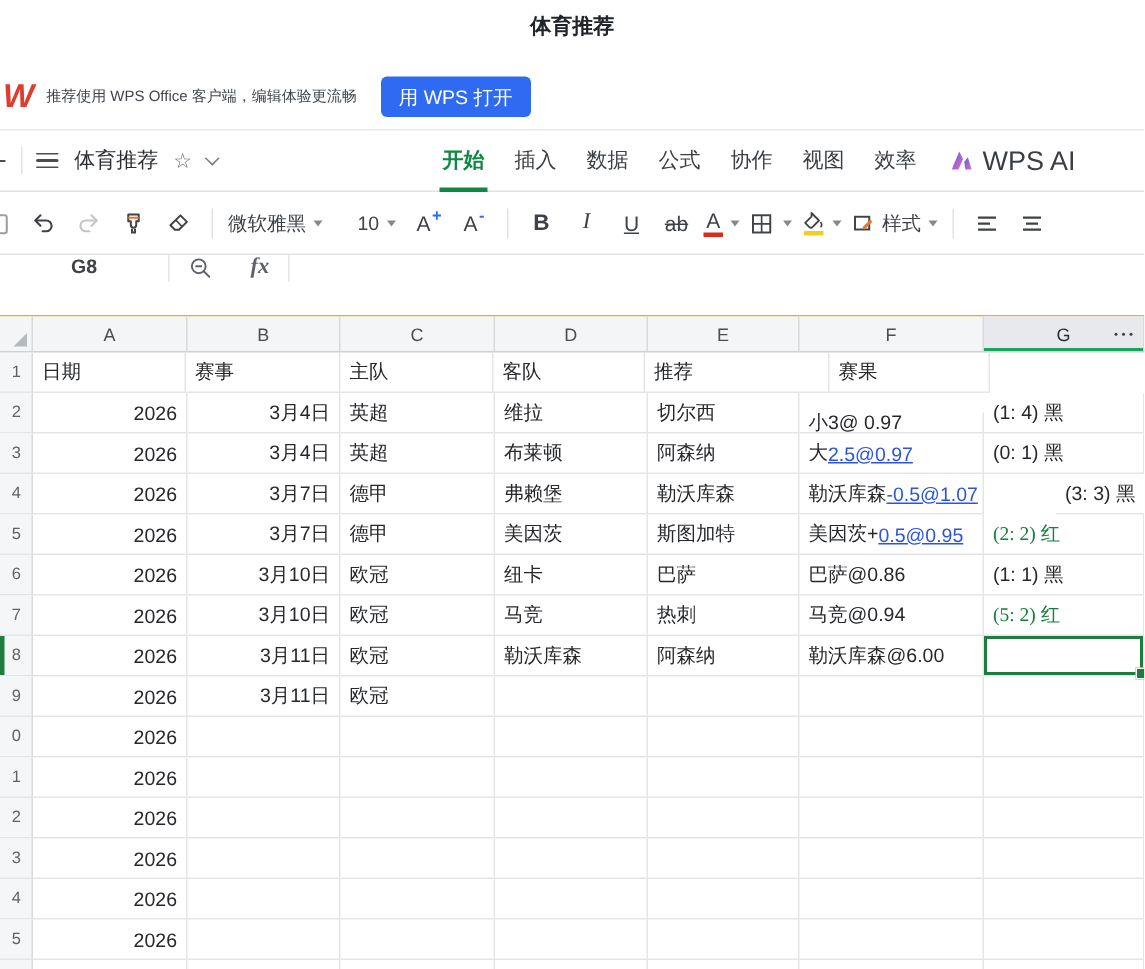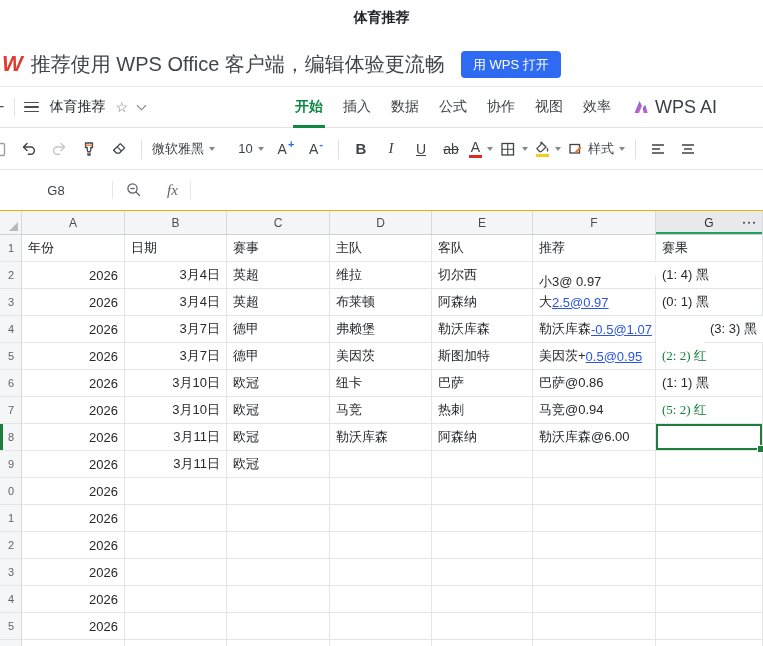--- a/index.html
+++ b/index.html
@@ -6,21 +6,21 @@
   body{font-family:"Liberation Sans",sans-serif;color:#26282b;}
   #app{position:relative;width:763px;height:646px;background:#fff;overflow:hidden;}
 
   
   .titlebar{position:absolute;top:0;left:0;right:0;height:36px;display:flex;align-items:center;justify-content:center;}
   .titlebar .t{font-size:14px;font-weight:700;color:#212529;}
 
   
   .banner{position:absolute;top:42px;left:0;right:0;height:44px;display:flex;align-items:center;border-bottom:1px solid #e9eaec;}
   .banner .wlogo{margin-left:2px;font-size:22px;font-weight:700;font-style:italic;color:#e03c2d;line-height:1;}
-  .banner .btxt{font-size:20px;color:#41464b;margin-left:8px;}
+  .banner .btxt{font-size:10px;color:#41464b;margin-left:8px;}
   .open-btn{margin-left:16px;background:#2f6bf2;color:#fff;font-size:13px;line-height:1;padding:7px 12px;border-radius:4px;border:none;cursor:pointer;}
 
   
   .menubar{position:absolute;top:87px;left:0;right:0;height:40px;display:flex;align-items:center;border-bottom:1px solid #e0e2e4;}
   .mb-plus{margin-left:-6px;font-size:18px;color:#4a4e52;}
   .mb-sep{width:1px;height:18px;background:#e0e2e4;margin:0 9px;}
   .hamb{display:inline-flex;flex-direction:column;gap:3px;width:15px;}
   .hamb i{height:1.5px;background:#4a4e52;border-radius:1px;}
   .fname{font-size:14px;color:#2b2e33;margin-left:11px;}
   .star{font-size:14px;color:#6a6e73;margin-left:10px;}
@@ -43,21 +43,21 @@
   .bold .tletter{font-weight:700;font-size:15px;}
   .italic .tletter{font-style:italic;font-family:"Liberation Serif",serif;font-size:15px;}
   .under .tletter{text-decoration:underline;}
   .strike .tletter{text-decoration:line-through;}
   .supsign{font-size:11px;font-weight:700;color:#2f6bf2;margin-left:1px;margin-top:-9px;}
   .stack{display:flex;flex-direction:column;align-items:center;line-height:1;}
   .stack .bar{width:13px;height:3px;margin-top:1px;}
   .alignend{margin-right:-16px;}
 
   
-  .formulabar{position:absolute;top:170px;left:0;right:0;height:40px;display:flex;align-items:center;border-bottom:1px solid #eab308;}
+  .formulabar{position:absolute;top:170px;left:0;right:0;height:40px;display:flex;align-items:flex-start;border-bottom:1px solid #eab308;font-weight:bold;}
   .namebox{width:112px;text-align:center;font-size:13px;color:#3f4347;}
   .fb-sep{width:1px;height:18px;background:#e4e6e8;}
   .fxlbl{font-family:"Liberation Serif",serif;font-style:italic;font-size:15px;color:#5f6368;margin:0 12px;}
   .fb-icon{margin:0 12px;display:flex;align-items:center;}
   .fb-input{flex:1;height:100%;}
 
   
   .colheaders{position:absolute;top:211px;left:0;height:24px;display:flex;background:#f4f5f7;border-bottom:1px solid #cfd2d4;box-sizing:border-box;}
   .corner{width:22px;flex:none;border-right:1px solid #d8dadc;position:relative;box-sizing:border-box;}
   .corner::after{content:"";position:absolute;right:3px;bottom:3px;border-left:9px solid transparent;border-bottom:9px solid #b6babe;}
@@ -278,23 +278,20 @@
           <i></i>
         </span>
       </div>
     </div>
 
   <div class="gridbody">
       <div class="grow">
         <div class="rowh">
           <span>1</span>
         </div>
-        <div class="cell" style="width: 103px;">
-          <span>年份</span>
-        </div>
         <div class="cell" style="width: 102px;">
           <span>日期</span>
         </div>
         <div class="cell" style="width: 103px;">
           <span>赛事</span>
         </div>
         <div class="cell" style="width: 102px;">
           <span>主队</span>
         </div>
         <div class="cell" style="width: 101px;">

